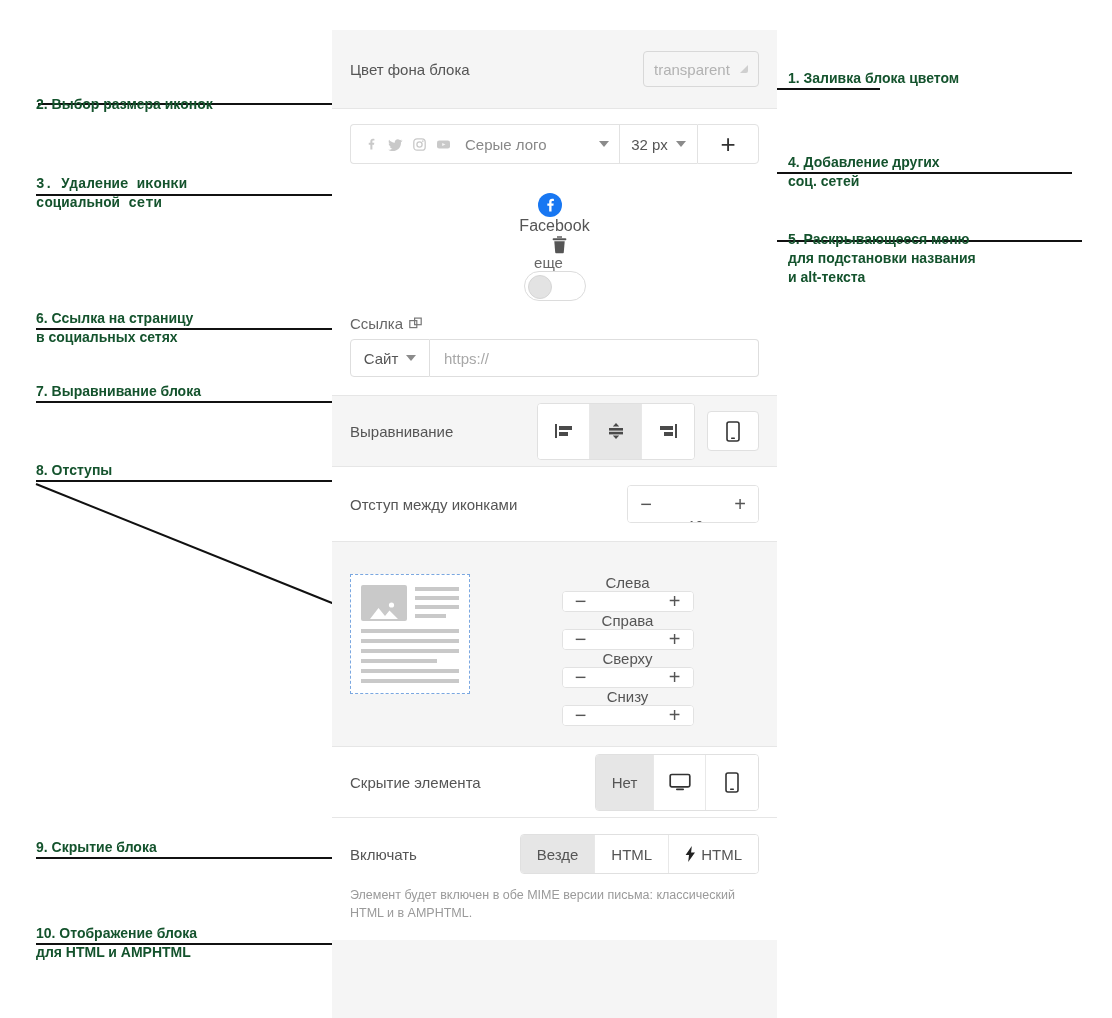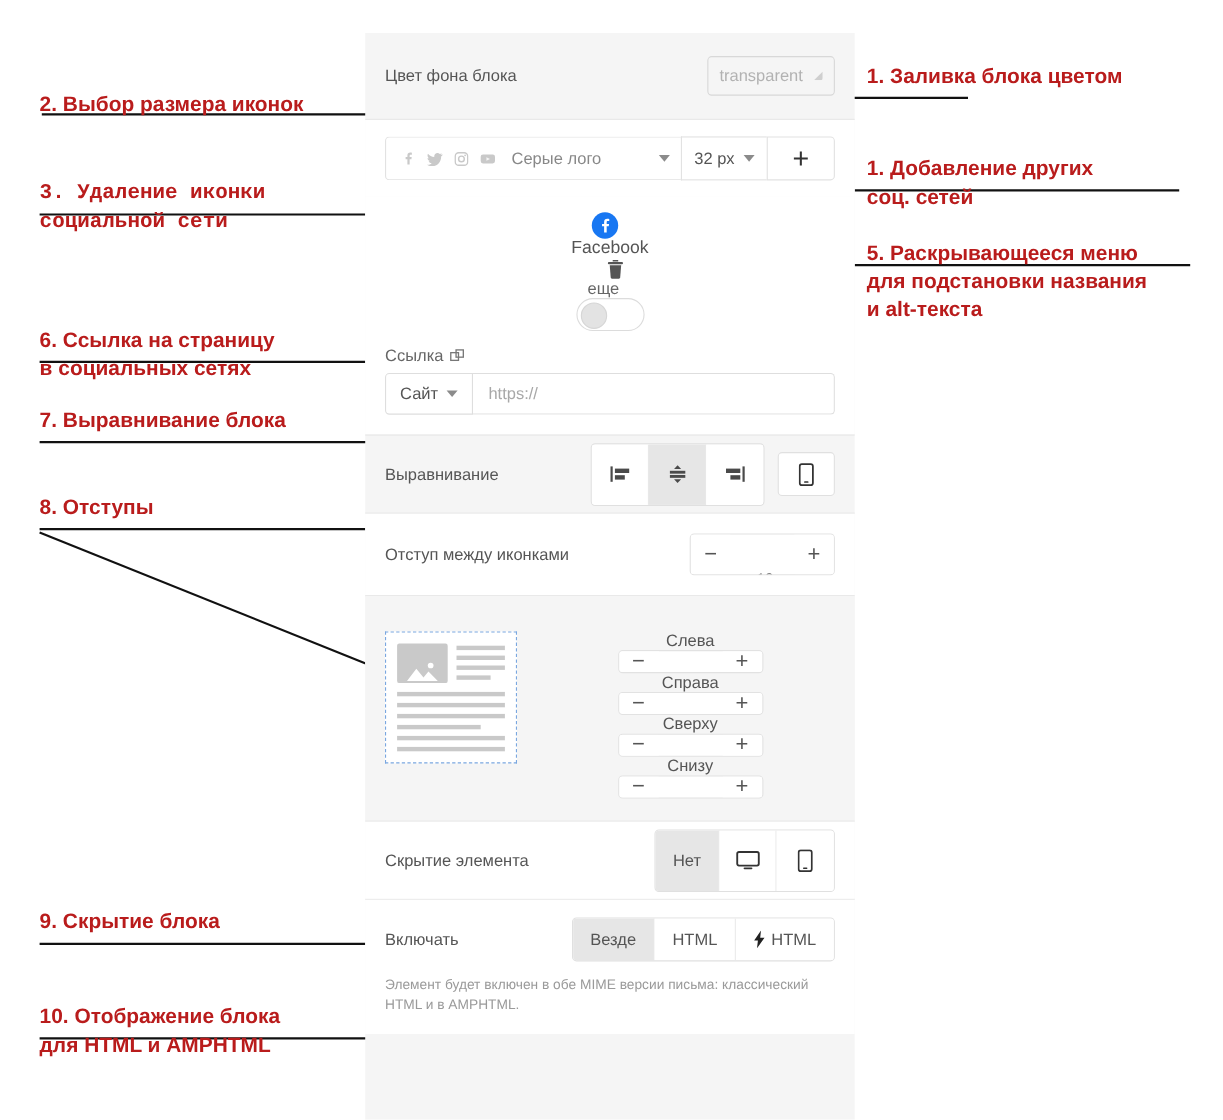--- a/index.html
+++ b/index.html
@@ -10,24 +10,25 @@
     font-family:"Liberation Sans", sans-serif;
     position:relative;
     overflow:hidden;
   }
 
   
   .anno {
     position:absolute;
     font-family:"Liberation Sans", sans-serif;
     font-weight:bold;
-    font-size:19px;
-    color:#b91c1c;
+    font-size:14px;
+    color:#14532d;
     line-height:1.35;
     white-space:nowrap;
+    margin-top:12px;
   }
   svg.leaderline { position:absolute; overflow:visible; }
 
   
   #panel {
     position:absolute;
     left:332px; top:30px;
     width:445px; height:988px;
     background:#f5f5f5;
     font-family:"Liberation Sans", sans-serif;
@@ -289,21 +290,21 @@
 <div class="anno" style="left:36px;top:83px;">
   <div>2. Выбор размера иконок</div>
 </div>
 
 <div class="anno" style="left:36px;top:163px;font-family:Liberation Mono, monospace;">
   <div>3. Удаление иконки</div>
   <div>социальной сети</div>
 </div>
 
 <div class="anno" style="left:788px;top:141px;width:290px;">
-  <div>1. Добавление других</div>
+  <div>4. Добавление других</div>
   <div class="center">соц. сетей</div>
 </div>
 
 <div class="anno" style="left:788px;top:218px;">
   <div>5. Раскрывающееся меню</div>
   <div>для подстановки названия</div>
   <div>и alt-текста</div>
 </div>
 
 <div class="anno" style="left:36px;top:297px;">

